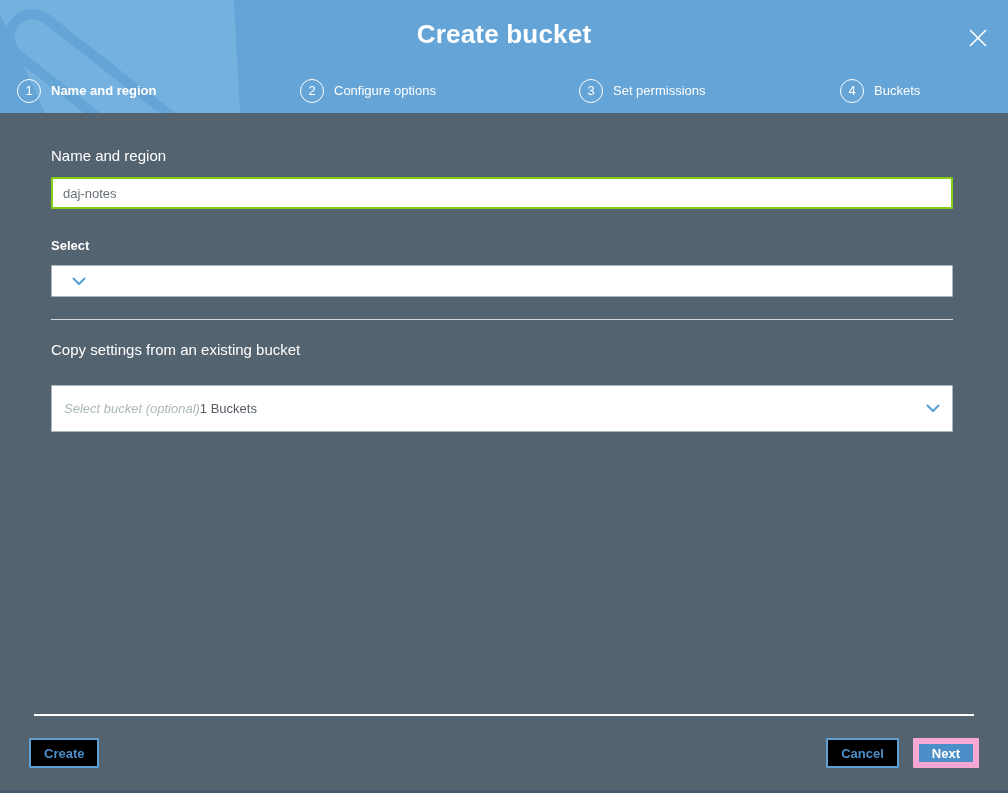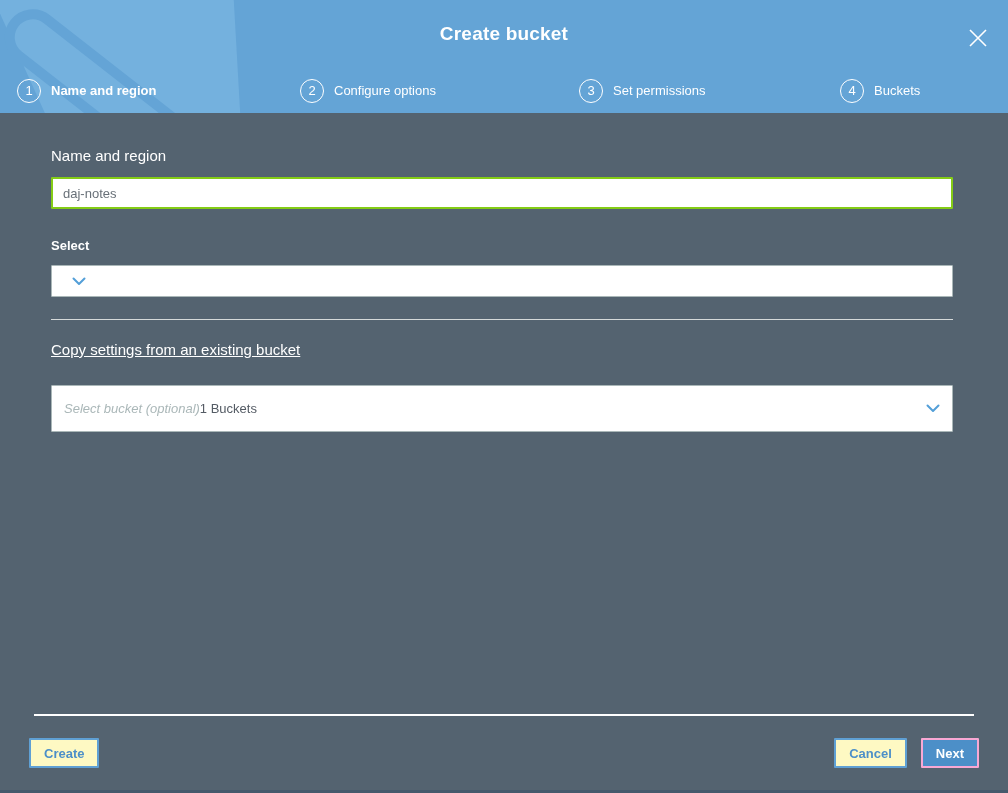--- a/index.html
+++ b/index.html
@@ -24,21 +24,21 @@
   }
   .titlebar {
     position: relative;
     height: 68px;
     display: flex;
     align-items: center;
     justify-content: center;
   }
   .modal-title {
     color: #ffffff;
-    font-size: 19px;
+    font-size: 26px;
     font-weight: 700;
     letter-spacing: 0.2px;
   }
   .close-btn {
     position: absolute;
     right: 18px; top: 26px;
     width: 24px; height: 24px;
     background: transparent;
     border: none;
     cursor: pointer;
@@ -172,28 +172,28 @@
   .btn {
     height: 30px;
     padding: 0 13px;
     font-family: "Liberation Sans", sans-serif;
     font-size: 13px;
     font-weight: 700;
     border-radius: 1px;
     cursor: pointer;
   }
   .btn-secondary {
-    background: #fef9c3;
+    background: #000000;
     color: #4c8fc8;
     border: 2px solid #5fa0d4;
   }
   .btn-primary {
     background: #4c8fc8;
     color: #ffffff;
-    border: 2px solid #f9a8d4;
+    border: 6px solid #f9a8d4;
   }
   .footer-spacer { flex: 1; }
   .btn-cancel { margin-right: 14px; }
 
   .bottom-strip {
     position: absolute;
     left: 0; right: 0; bottom: 0;
     height: 3px;
     background: #45596c;
   }
@@ -250,21 +250,21 @@
     <span>Select</span>
   </div>
   <div class="select-box h32">
     <svg class="chevron" width="14" height="9" viewBox="0 0 14 9">
       <path d="M1.5 1.5 L7 7 L12.5 1.5" stroke="#539fd8" stroke-width="2" fill="none" stroke-linecap="round" stroke-linejoin="round"></path>
     </svg>
   </div>
 
   <div class="divider"></div>
 
-  <div class="section-title" style="margin-top:21px;text-decoration:underline;">Copy settings from an existing bucket</div>
+  <div class="section-title" style="margin-top:21px;">Copy settings from an existing bucket</div>
 
   <div class="select-box h47">
     <span class="select-value">
       <span class="placeholder-italic">Select bucket (optional)</span>
       <span class="count-text">1 Buckets</span>
     </span>
     <svg class="chevron" width="14" height="9" viewBox="0 0 14 9">
       <path d="M1.5 1.5 L7 7 L12.5 1.5" stroke="#539fd8" stroke-width="2" fill="none" stroke-linecap="round" stroke-linejoin="round"></path>
     </svg>
   </div>

